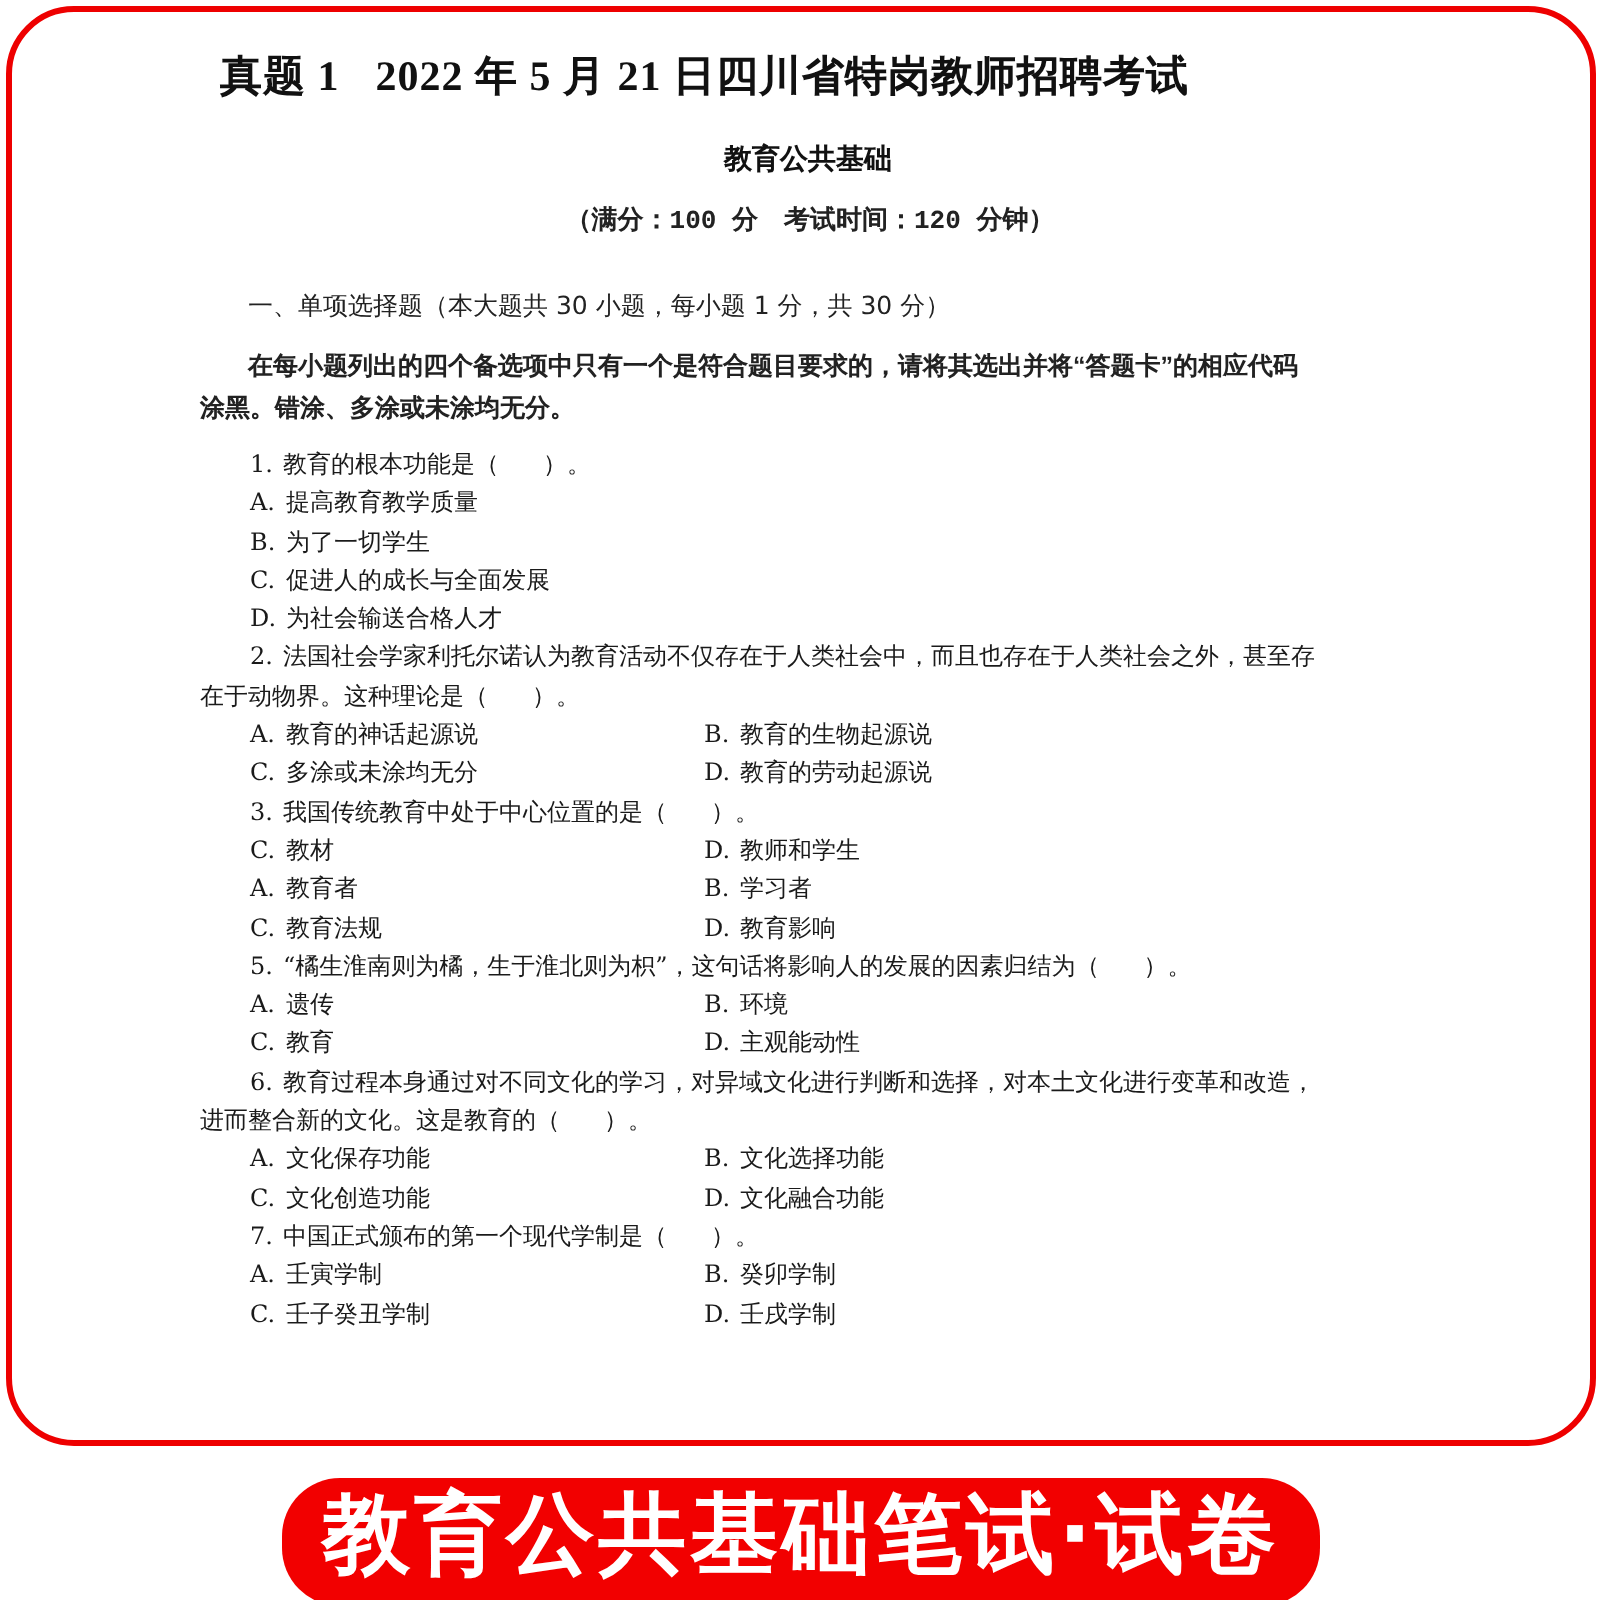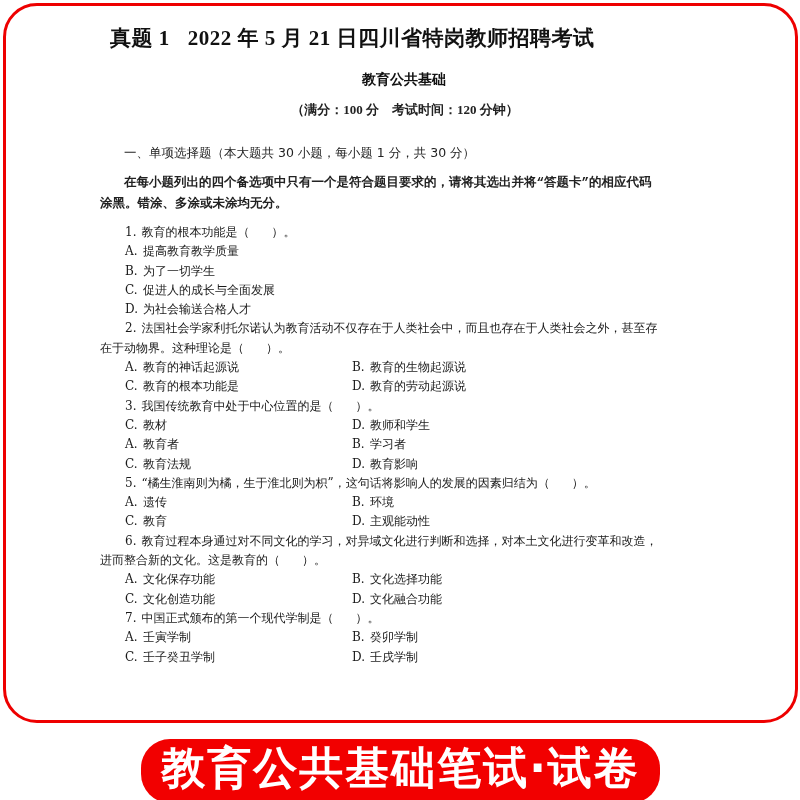--- a/index.html
+++ b/index.html
@@ -33,41 +33,41 @@
     font-weight: bold;
     font-size: 14px;
     color: #111;
     padding-left: 8px;
   }
 
   .meta {
     position: absolute;
     left: 0; width: 800px; top: 101px;
     text-align: center;
-    font-family: Liberation Serif, serif;
+    font-family: Liberation Mono, monospace;
     font-size: 13px;
     font-weight: bold;
     color: #222;
     padding-left: 10px;
   }
 
   .section {
     position: absolute;
     left: 124px; top: 145px;
     font-family: "DejaVu Sans", "Liberation Sans", sans-serif;
     font-size: 12.5px;
     font-weight: normal;
     color: #222;
     white-space: nowrap;
   }
 
   .instr {
     position: absolute;
     left: 100px; top: 173px; width: 560px;
-    font-family: Liberation Mono, monospace;
+    font-family: Liberation Sans, sans-serif;
     font-size: 12.5px;
     font-weight: bold;
     line-height: 21px;
     color: #222;
     text-indent: 24px;
   }
 
   .questions {
     position: absolute;
     left: 100px; top: 223px; width: 560px;
@@ -133,21 +133,21 @@
         <div class="opt full"><span class="letter">D.</span><span>为社会输送合格人才</span></div>
       </div>
     </div>
     <div>
       <div class="q-stem"><span>2.</span><span style="display: inline-block; width: 5px;"></span><span>法国社会学家利托尔诺认为教育活动不仅存在于人类社会中，而且也存在于人类社会之外，甚至存在于动物界。这种理论是（</span><span class="blank"></span><span>）。</span></div>
       <div class="opt-row">
         <div class="opt left"><span class="letter">A.</span><span>教育的神话起源说</span></div>
         <div class="opt right"><span class="letter">B.</span><span>教育的生物起源说</span></div>
       </div>
       <div class="opt-row">
-        <div class="opt left"><span class="letter">C.</span><span>教育的根本功能是</span></div>
+        <div class="opt left"><span class="letter">C.</span><span>多涂或未涂均无分</span></div>
         <div class="opt right"><span class="letter">D.</span><span>教育的劳动起源说</span></div>
       </div>
     </div>
     <div>
       <div class="q-stem"><span>3.</span><span style="display: inline-block; width: 5px;"></span><span>我国传统教育中处于中心位置的是（</span><span class="blank"></span><span>）。</span></div>
       <div class="opt-row">
         <div class="opt left"><span class="letter">C.</span><span>教材</span></div>
         <div class="opt right"><span class="letter">D.</span><span>教师和学生</span></div>
       </div>
     </div>

